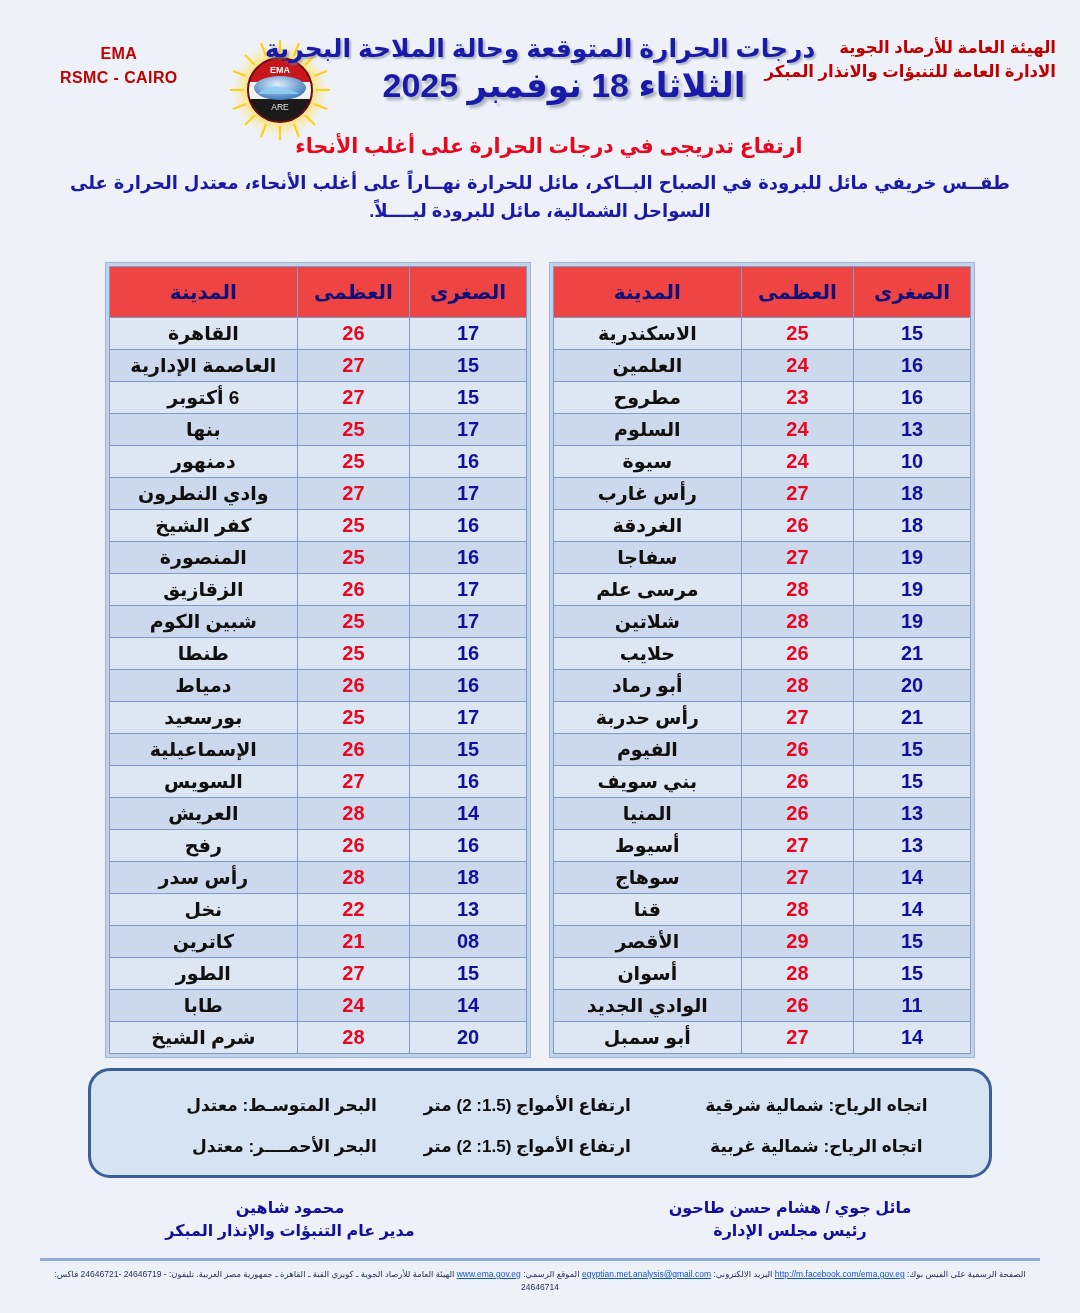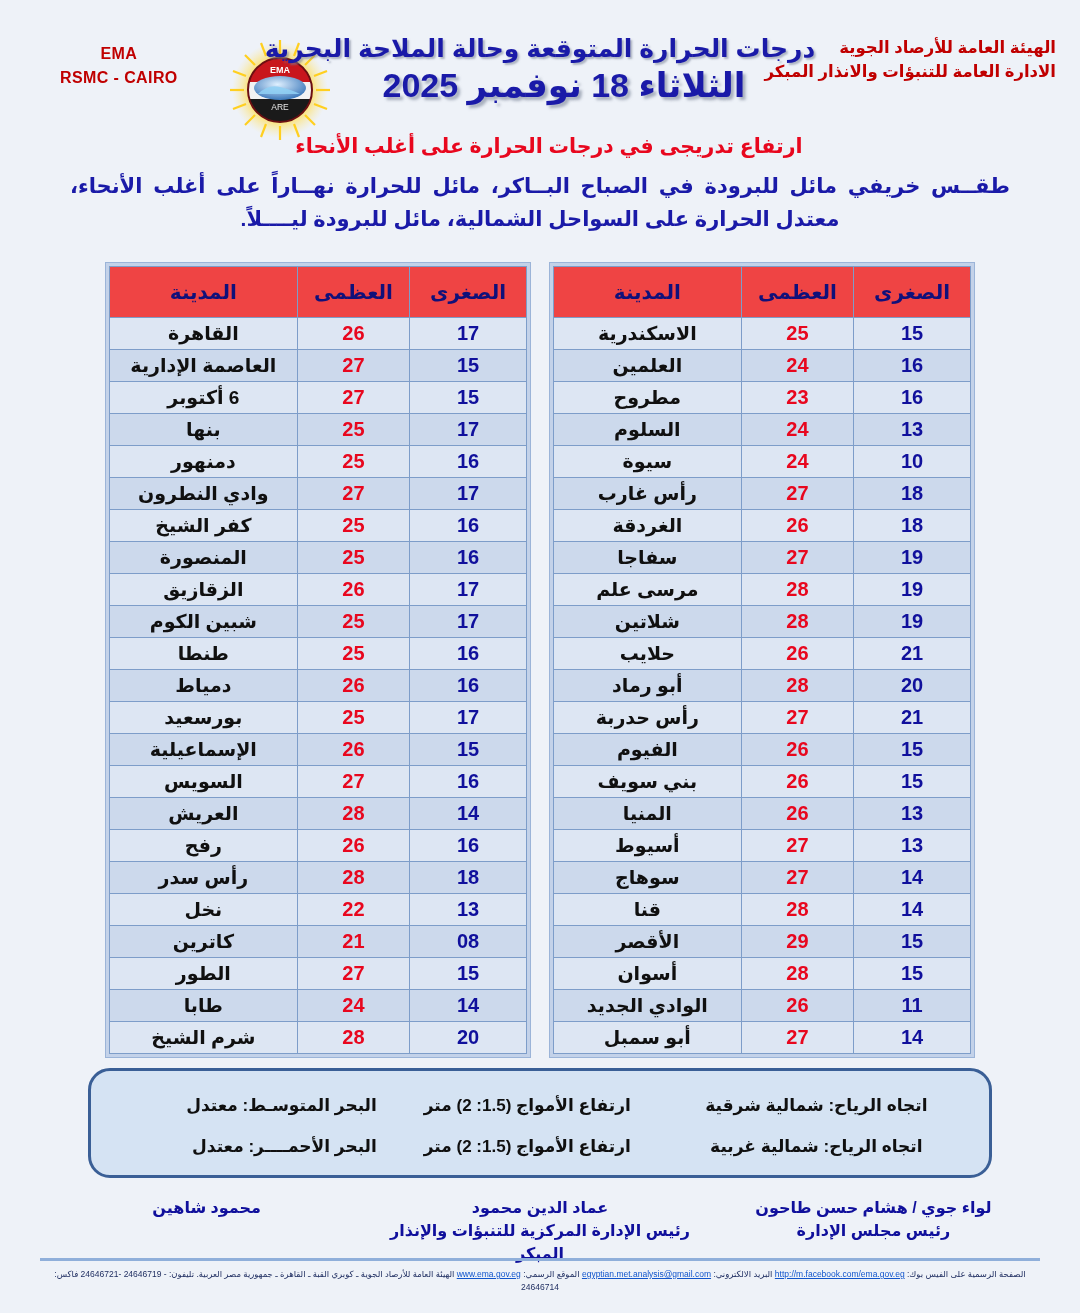--- a/index.html
+++ b/index.html
@@ -41,21 +41,21 @@
     padding-left:48px;
   }
 
   .headline{
     text-align:center;color:#e8071e;font-weight:bold;font-size:20.5px;
     margin-top:4px;
     padding-left:18px;
   }
   .summary{
     margin:12px 70px 0 70px;text-align:justify;text-align-last:center;
-    color:#1a1aa8;font-weight:bold;font-size:21px;line-height:1.55;
+    color:#1a1aa8;font-weight:bold;font-size:18px;line-height:1.55;
   }
 
   
   .tables{
     position:absolute;top:262px;left:0;right:0;
     display:flex;justify-content:center;gap:18px;
   }
   .tbl-wrap{
     background:#c3d2e9;padding:3px;
     border:1px solid #9bb4d8;
@@ -459,29 +459,26 @@
     </div>
     <div class="marine-row">
       <div class="m-wind">اتجاه الرياح: شمالية غربية</div>
       <div class="m-wave">ارتفاع الأمواج (1.5: 2) متر</div>
       <div class="m-sea">البحر الأحمــــر:  معتدل</div>
     </div>
   </div>
 
   <div class="sign">
     <div>
-      <div>لواء جوي / هشام حسن طاحون</div>
+      <div>مائل جوي / هشام حسن طاحون</div>
       <div>رئيس مجلس الإدارة</div>
-    </div>
-    <div>
-      <div>عماد الدين محمود</div>
-      <div>رئيس الإدارة المركزية للتنبؤات والإنذار المبكر</div>
     </div>
     <div>
       <div>محمود شاهين</div>
+      <div>مدير عام التنبؤات والإنذار المبكر</div>
     </div>
   </div>
 
   <div class="rule"></div>
 
   <div class="contact">
     <span>الصفحة الرسمية على الفيس بوك:</span>
     <a href="#">http://m.facebook.com/ema.gov.eg</a>
     <span>البريد الالكتروني:</span>
     <a href="#">egyptian.met.analysis@gmail.com</a>

